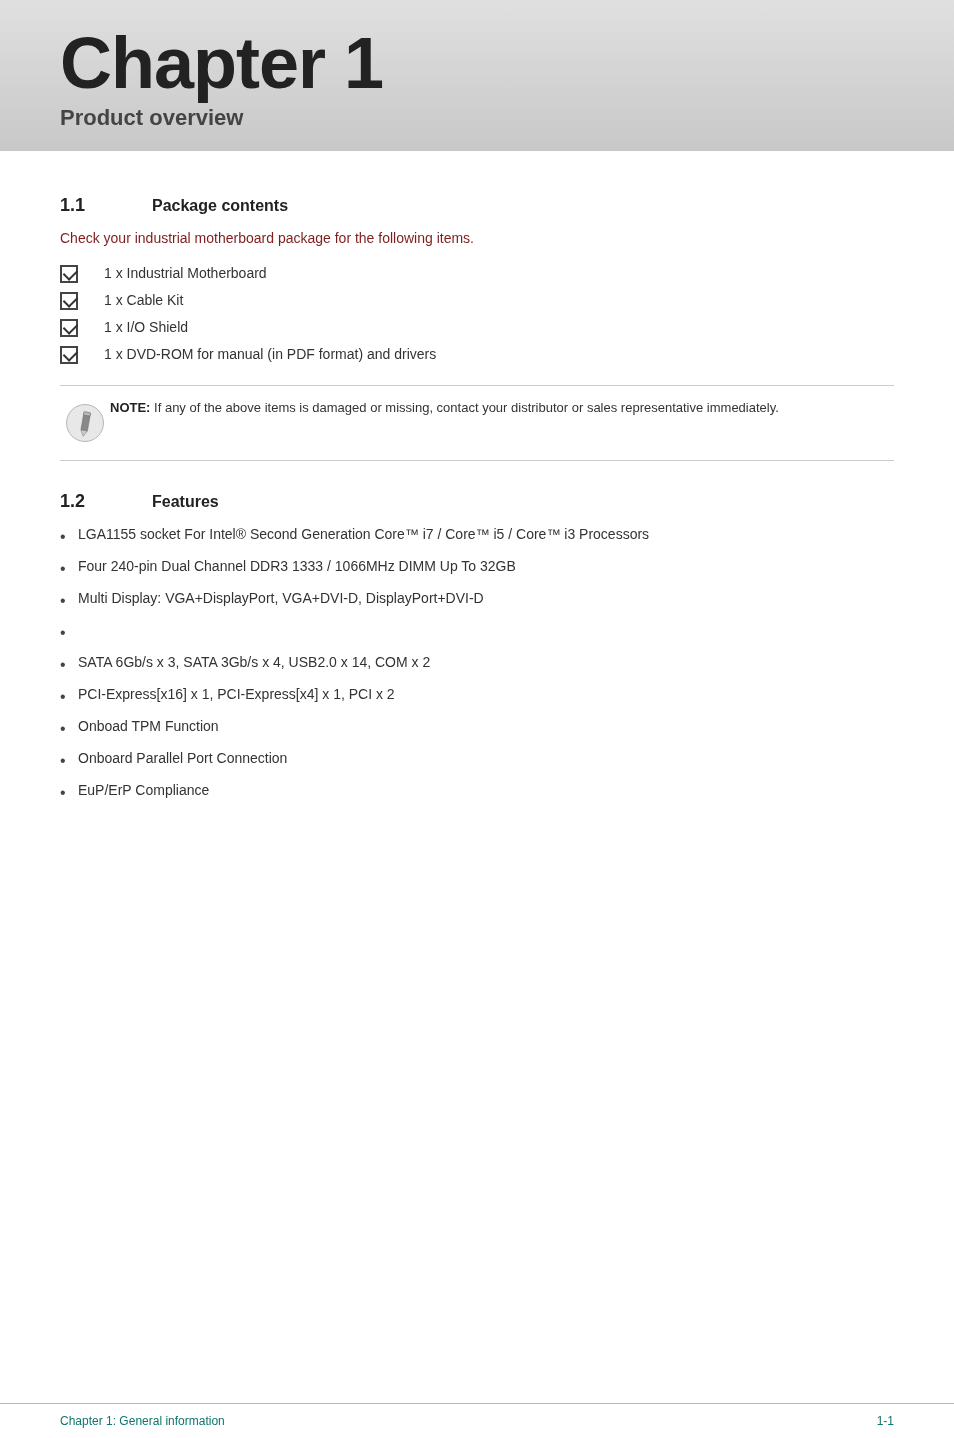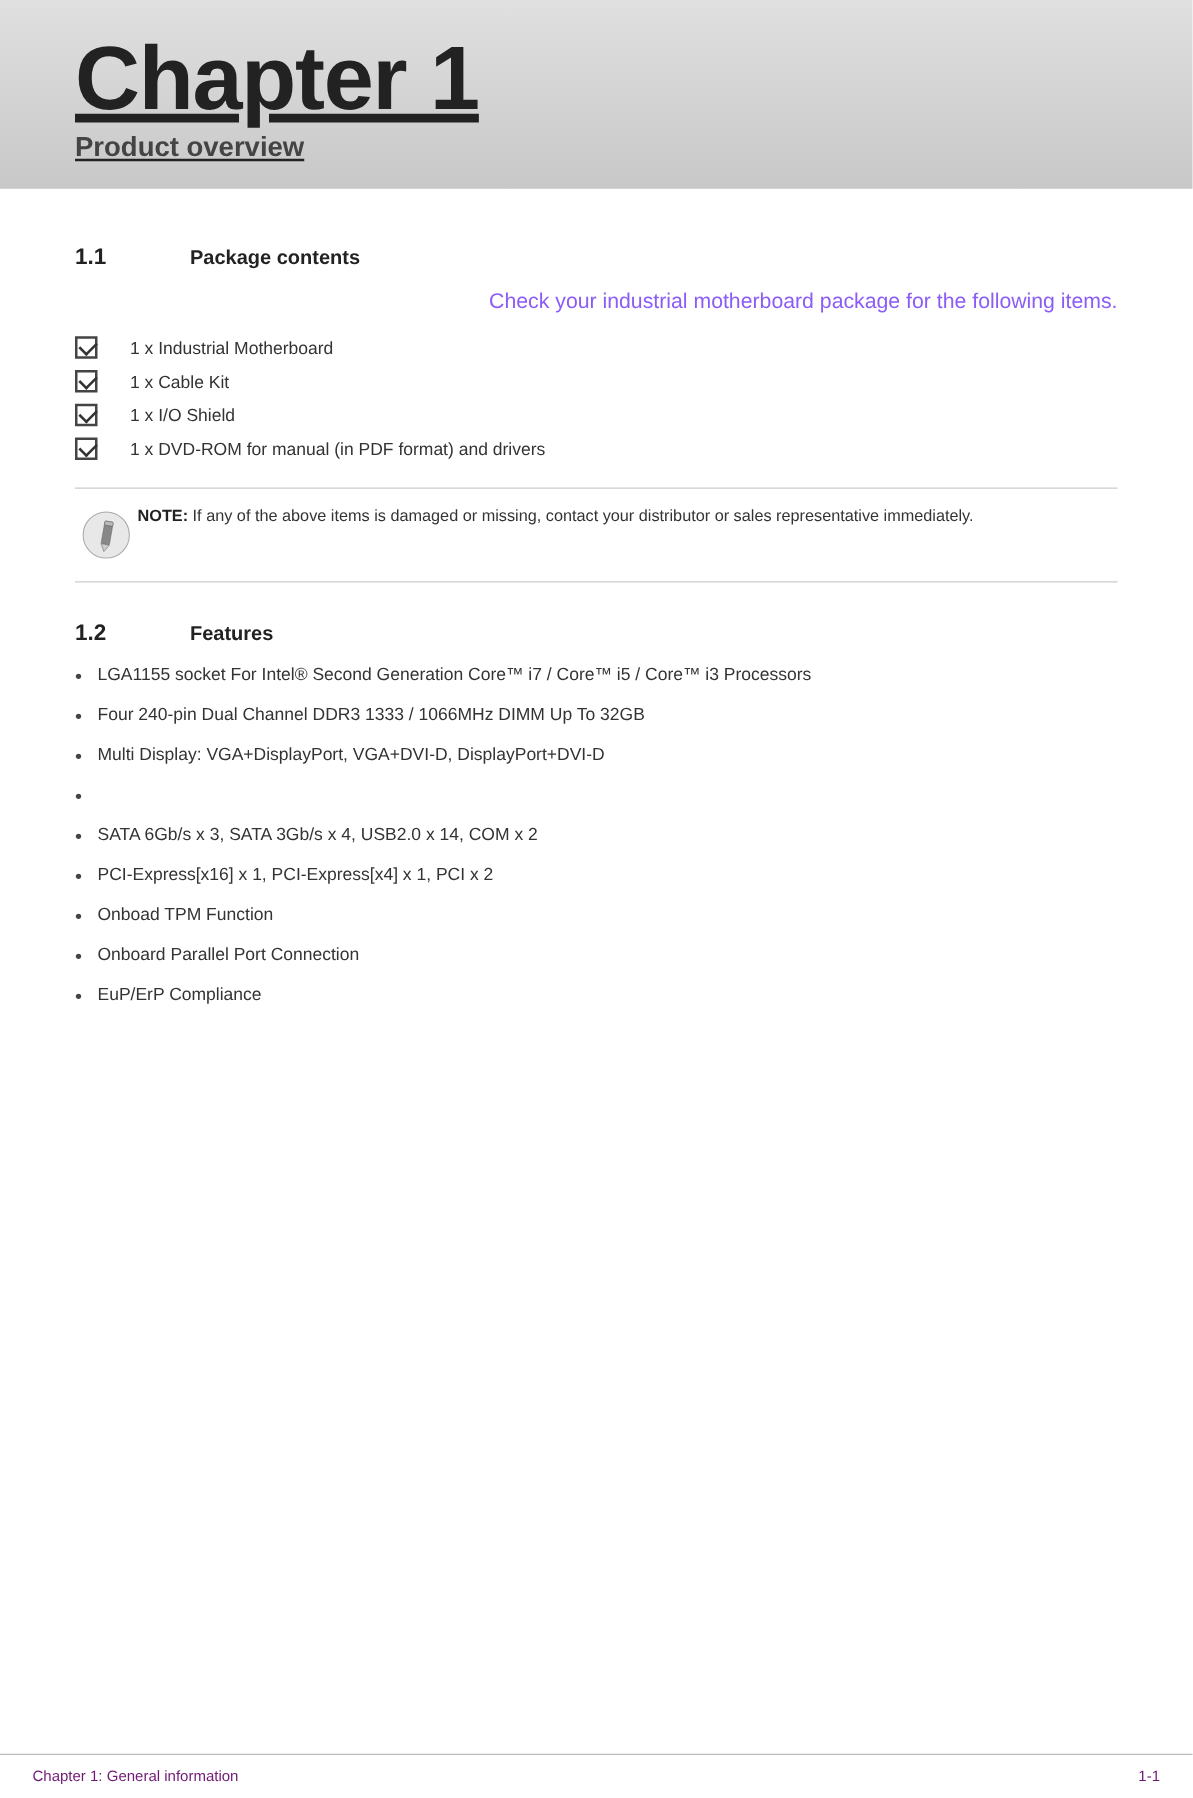--- a/index.html
+++ b/index.html
@@ -24,21 +24,20 @@
       position: relative;
       display: flex;
       flex-direction: column;
     }
 
     
     .chapter-header {
       background: linear-gradient(to bottom, #e0e0e0, #c8c8c8);
       padding: 24px 60px 20px 60px;
       margin-bottom: 0;
-      text-decoration: underline;
     }
 
     .chapter-title {
       font-size: 72px;
       font-weight: 900;
       color: #222;
       line-height: 1.1;
       letter-spacing: -1px;
     }
 
@@ -71,25 +70,24 @@
       min-width: 60px;
     }
 
     .section-title {
       font-size: 16px;
       font-weight: 700;
       color: #222;
     }
 
     .section-intro {
-      font-size: 17px;
-      color: #8b5cf6;
+      font-size: 14px;
+      color: #7f1d1d;
       margin-bottom: 14px;
       line-height: 1.5;
-      text-align: right;
     }
 
     
     .checklist {
       list-style: none;
       margin-bottom: 16px;
     }
 
     .checklist li {
       display: flex;
@@ -179,26 +177,26 @@
     .bullet {
       min-width: 8px;
       font-size: 16px;
       color: #444;
       margin-top: 1px;
     }
 
     
     .page-footer {
       border-top: 1px solid #bbb;
-      padding: 10px 26px;
+      padding: 10px 60px;
       display: flex;
       justify-content: space-between;
       align-items: center;
       font-size: 12px;
-      color: #701a75;
+      color: #0f766e;
       margin-top: auto;
     }
   </style>
 </head>
 <body>
 
 <div class="page">
 
   <div class="chapter-header">
     <div class="chapter-title">Chapter 1</div>

